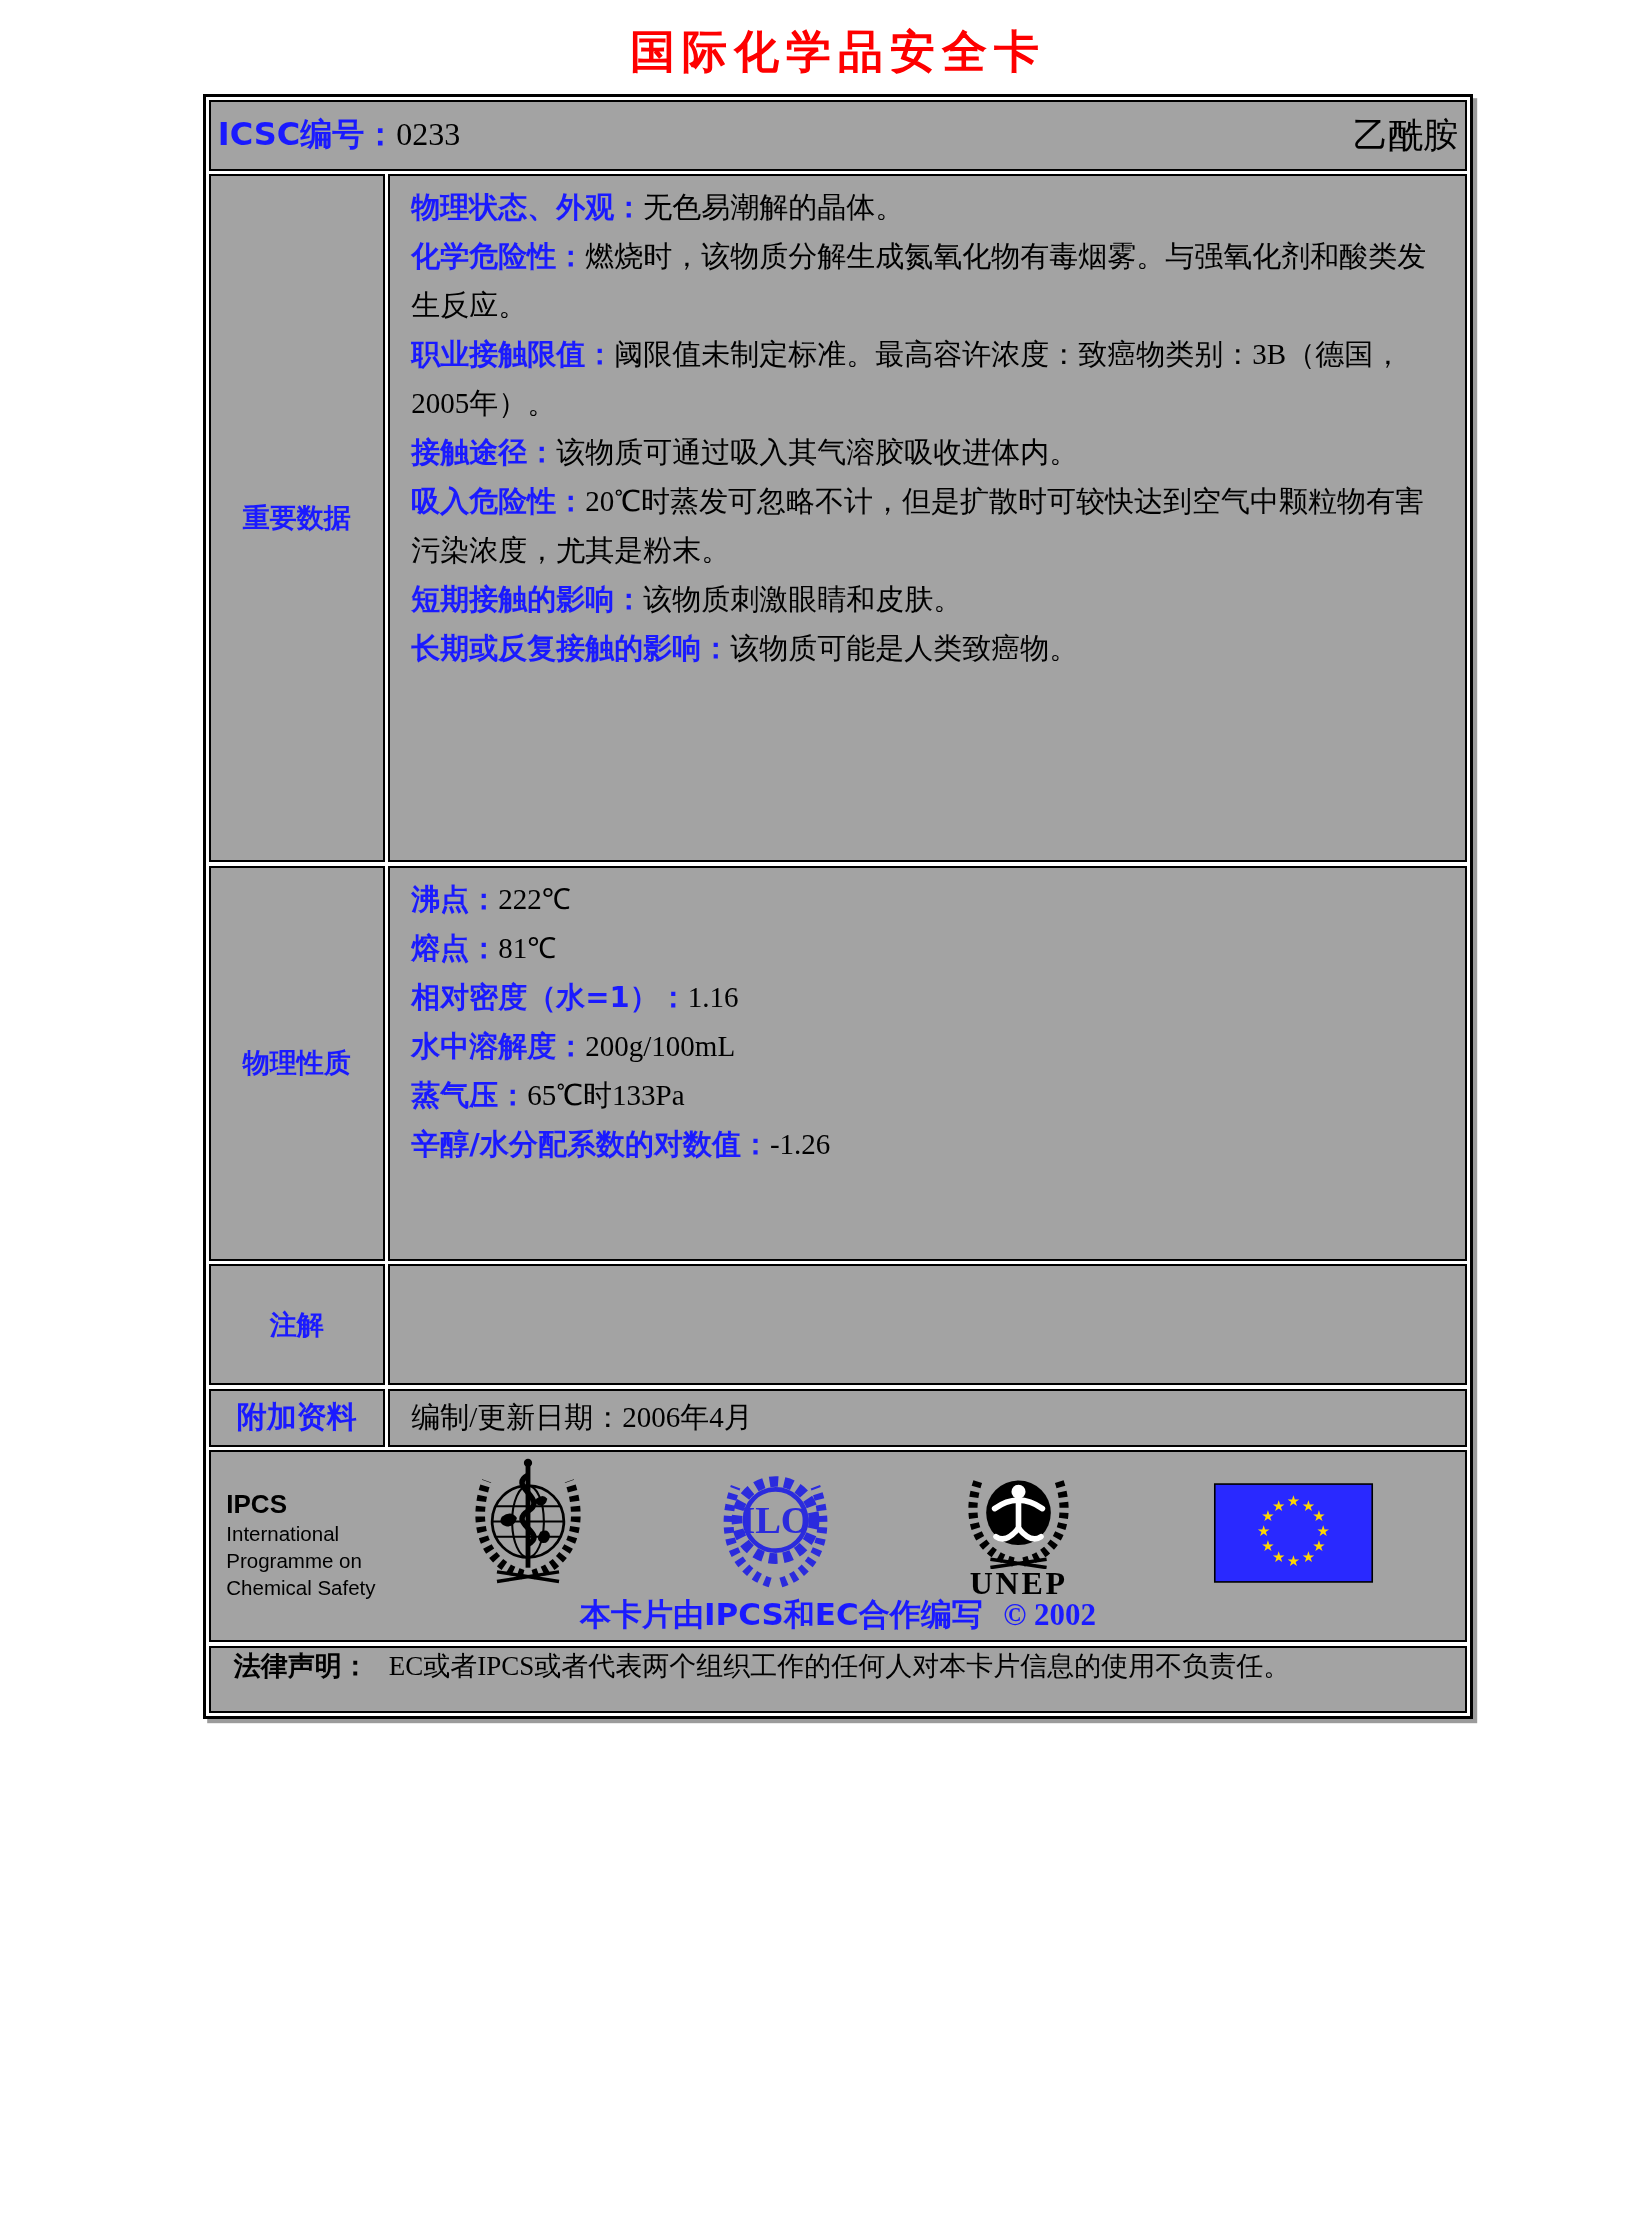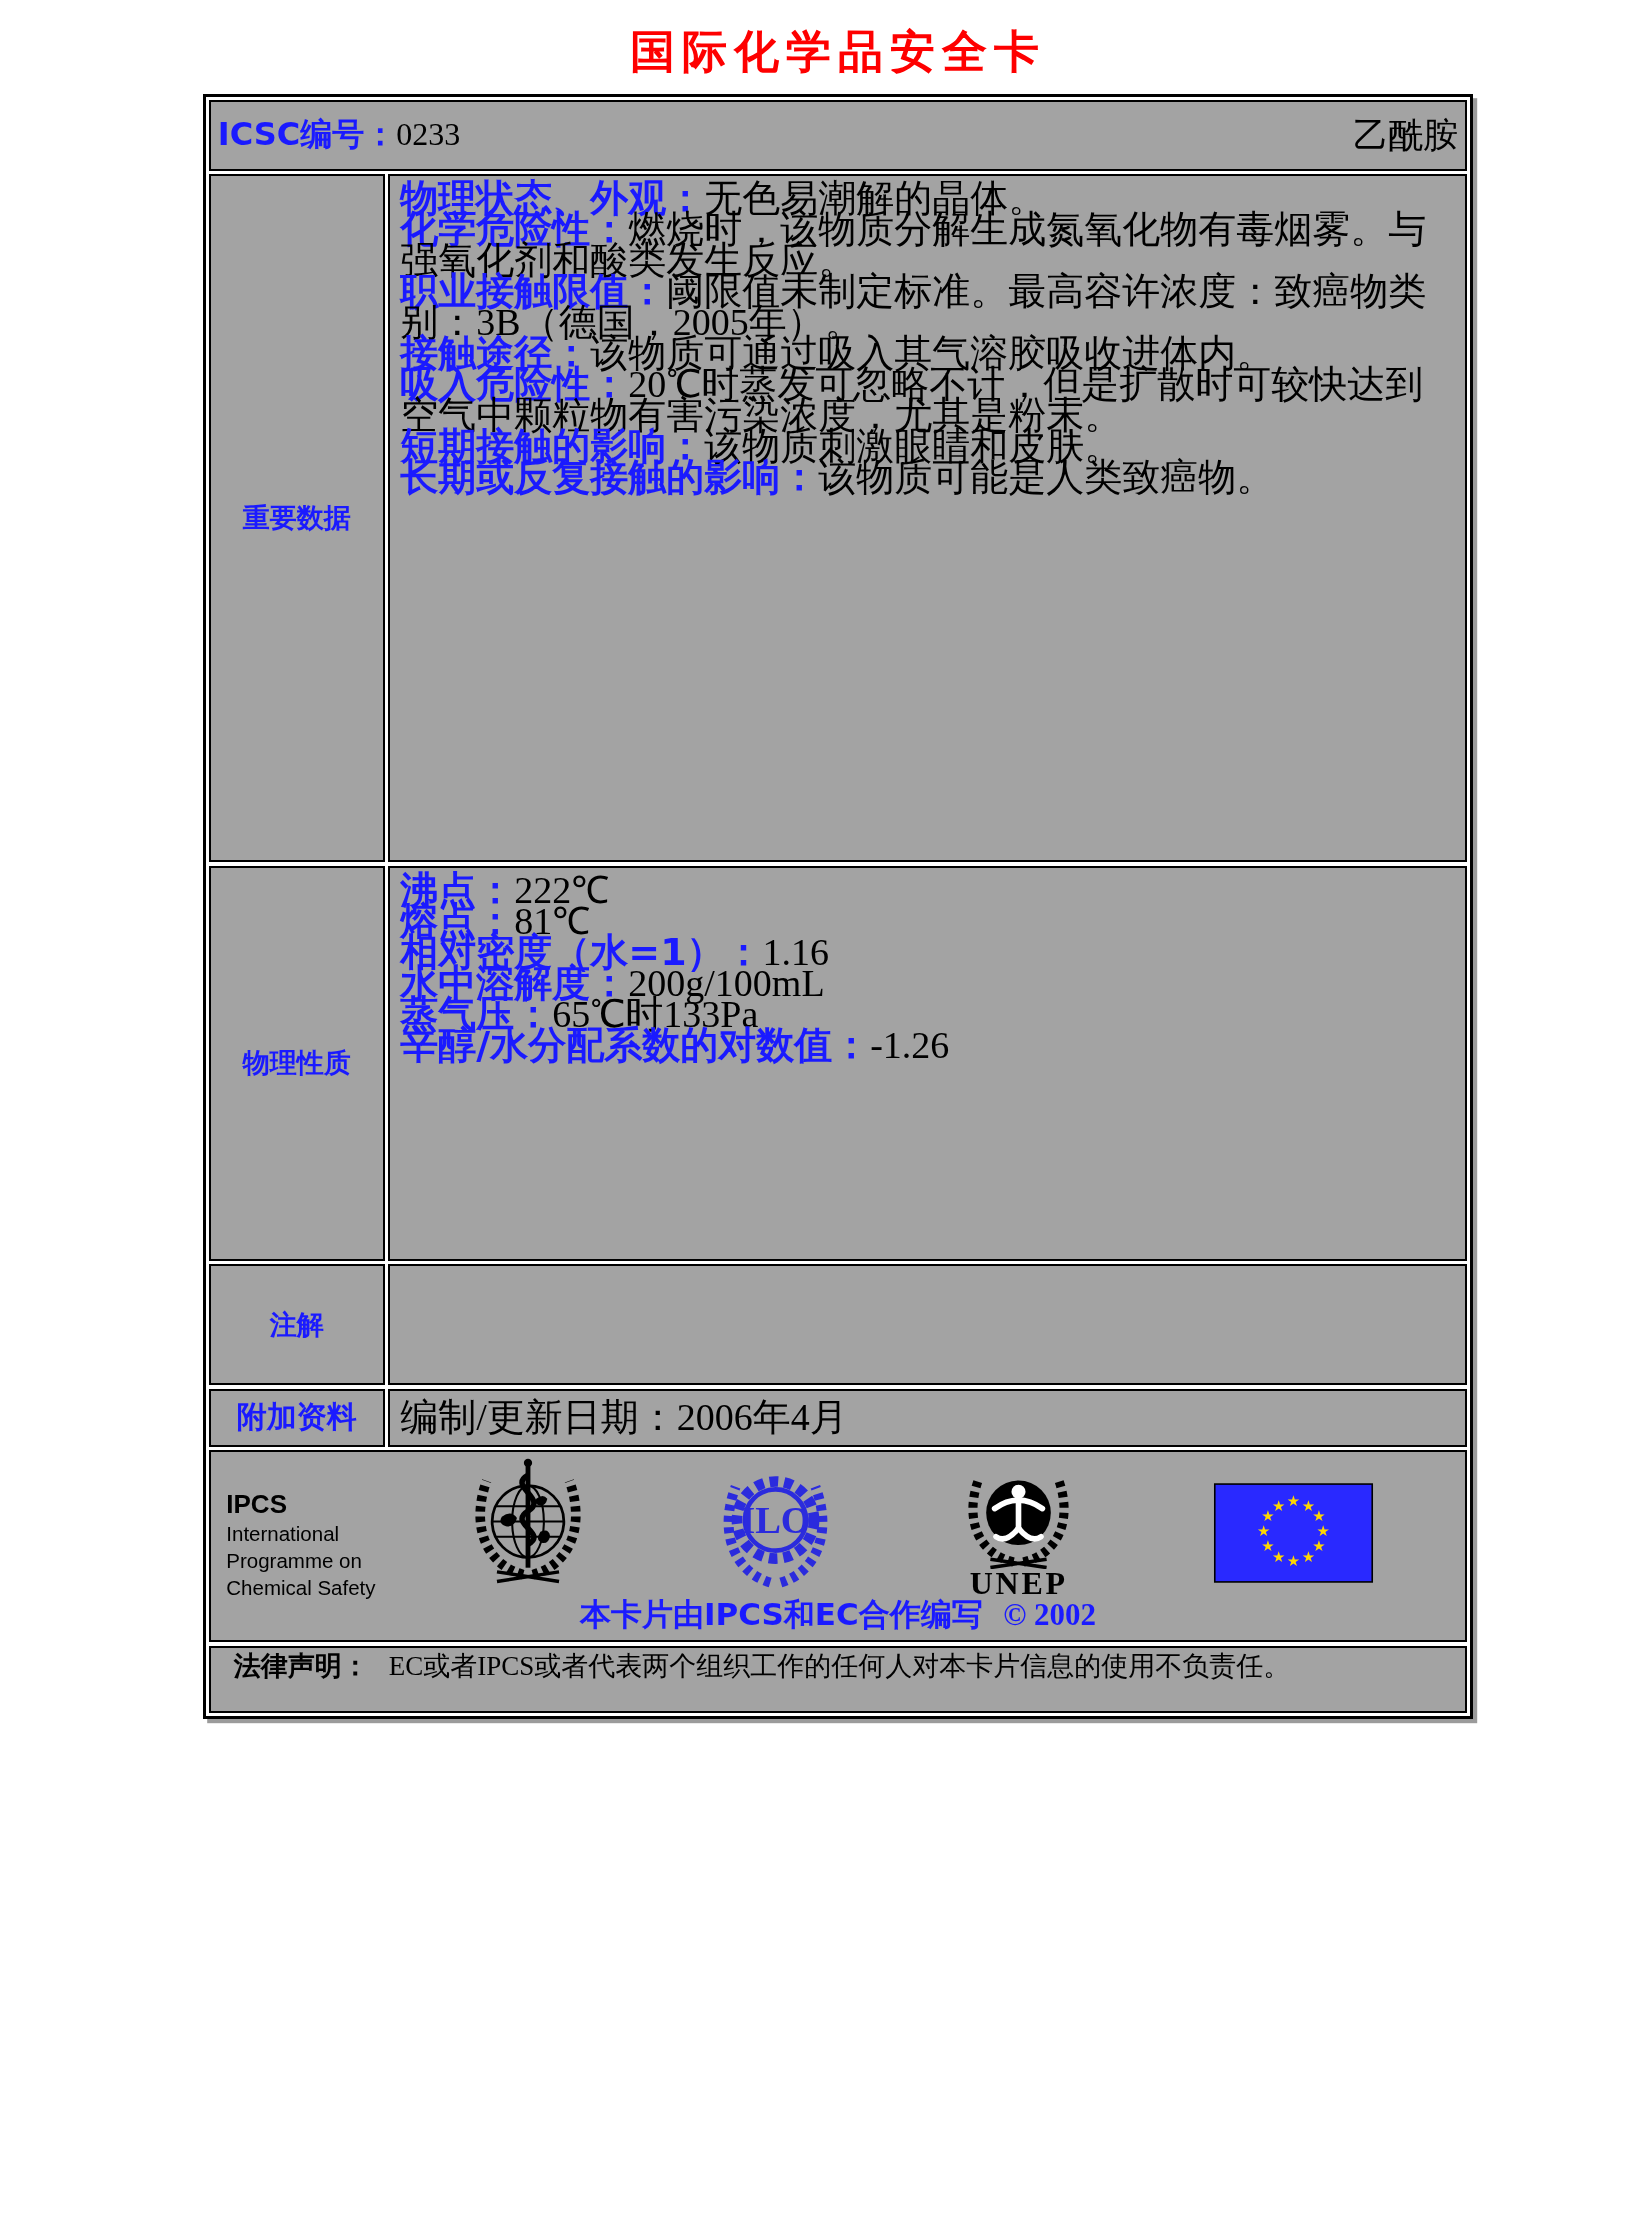--- a/index.html
+++ b/index.html
@@ -16,21 +16,21 @@
     background:#fff;border:3.5px solid #000;box-shadow:4.2px 4.2px 0 #9b9b9b;
     padding:2.8px;display:flex;flex-direction:column;gap:3.5px;
   }
   .box{border:2.1px solid #000;box-sizing:border-box;background:#a3a3a3;gap:20px;}
   .row{display:flex;gap:3.5px;}
   .label-box{
     width:176px;flex:0 0 176px;display:flex;align-items:center;justify-content:center;
     font-family:"DejaVu Sans",sans-serif;font-weight:bold;font-size:27px;color:#1a1aff;
     text-align:center;
   }
-  .content-box{flex:1;padding:7px 10px;font-size:38px;line-height:31px;overflow:hidden;}
+  .content-box{flex:1;padding:7px 21px;font-size:29px;line-height:49px;overflow:hidden;}
   .content-box p{margin:0;}
   .lbl{font-family:"DejaVu Sans",sans-serif;font-weight:bold;color:#1a1aff;}
 
   .header-box{
     height:71px;display:flex;align-items:center;justify-content:space-between;
     padding:0 7px;font-size:32px;
   }
   .header-box .hdr-left .lbl{font-size:32px;}
   .chem-name{font-size:35px;}
 

